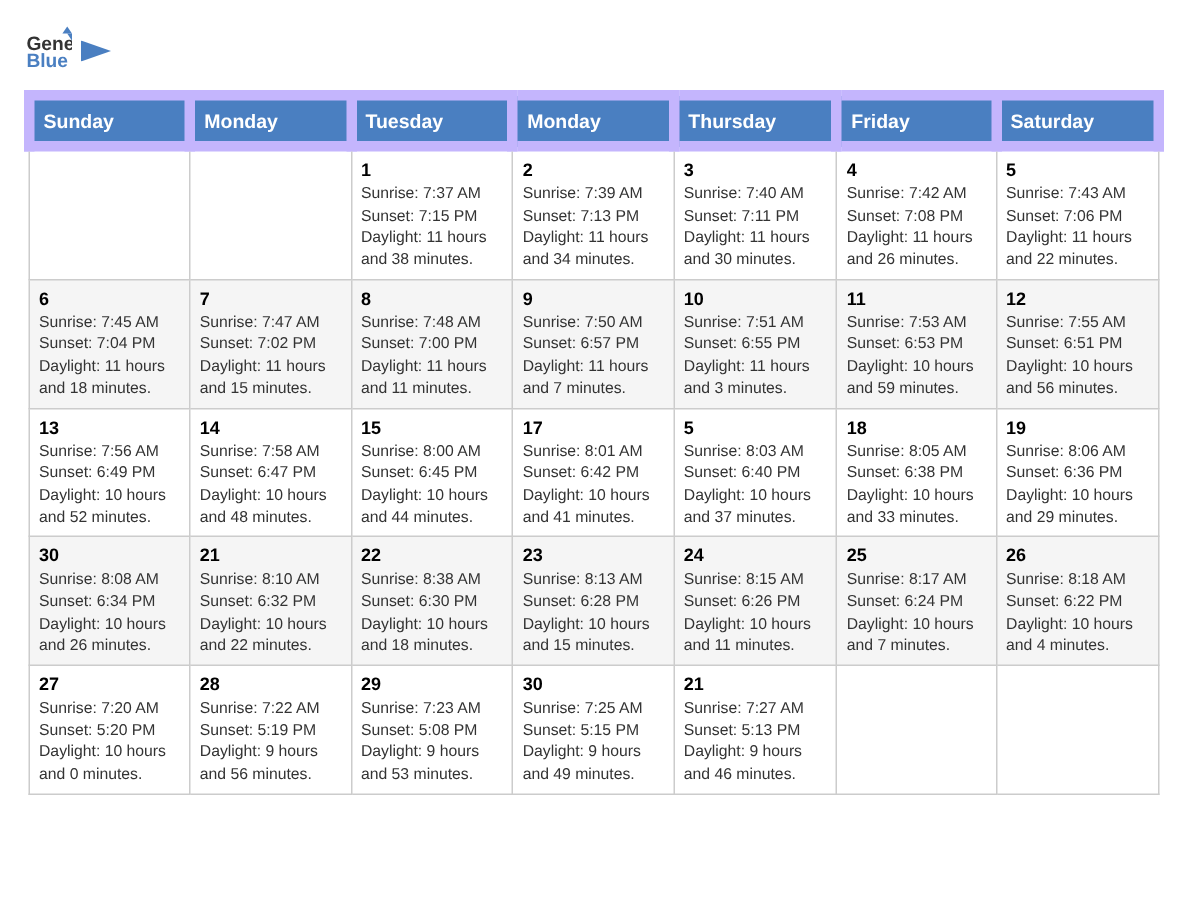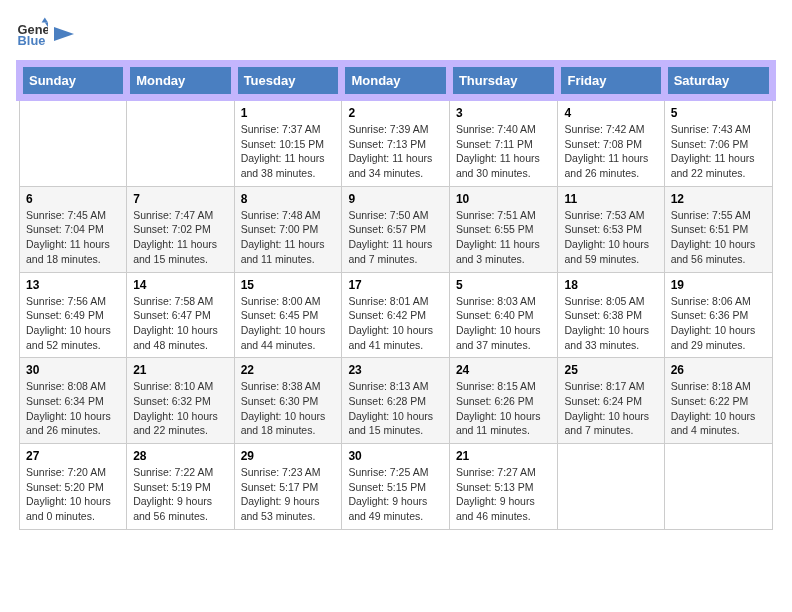--- a/index.html
+++ b/index.html
@@ -116,21 +116,21 @@
         <th>Saturday</th>
       </tr>
   </thead>
   <tbody id="calendar-body">
   <tr>
         <td class="empty"></td>
         <td class="empty"></td>
         <td>
           <span class="day-num">1</span>
           <div class="day-info">Sunrise: 7:37 AM
-Sunset: 10:15 PM
+Sunset: 7:15 PM
 Daylight: 11 hours and 38 minutes.</div>
         </td>
         <td>
           <span class="day-num">2</span>
           <div class="day-info">Sunrise: 7:39 AM
 Sunset: 7:13 PM
 Daylight: 11 hours and 34 minutes.</div>
         </td>
         <td>
           <span class="day-num">3</span>
@@ -292,21 +292,21 @@
         </td>
         <td>
           <span class="day-num">28</span>
           <div class="day-info">Sunrise: 7:22 AM
 Sunset: 5:19 PM
 Daylight: 9 hours and 56 minutes.</div>
         </td>
         <td>
           <span class="day-num">29</span>
           <div class="day-info">Sunrise: 7:23 AM
-Sunset: 5:17 PM
+Sunset: 5:08 PM
 Daylight: 9 hours and 53 minutes.</div>
         </td>
         <td>
           <span class="day-num">30</span>
           <div class="day-info">Sunrise: 7:25 AM
 Sunset: 5:15 PM
 Daylight: 9 hours and 49 minutes.</div>
         </td>
         <td>
           <span class="day-num">21</span>

